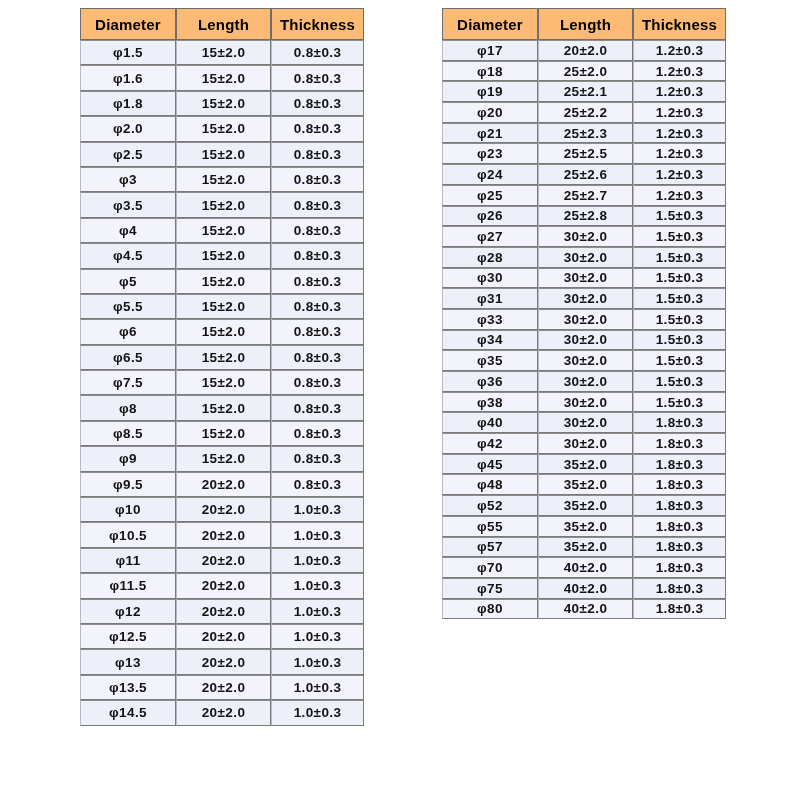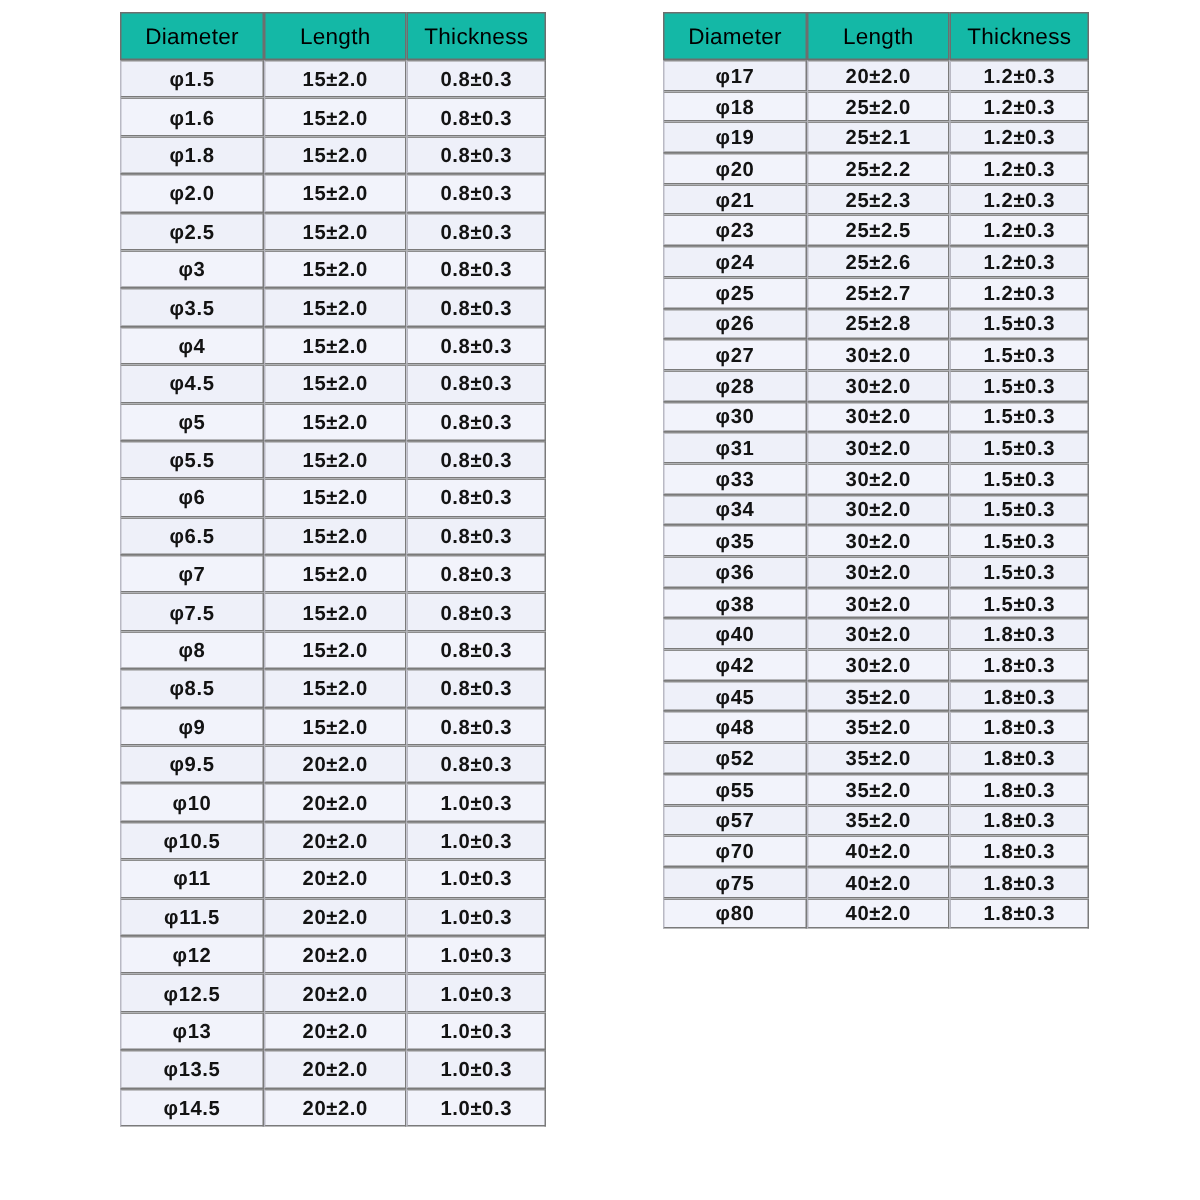--- a/index.html
+++ b/index.html
@@ -41,22 +41,22 @@
     border-left-color: #b9b9c4;
     text-align: center;
     vertical-align: middle;
     white-space: nowrap;
     font-size: 13.5px;
     letter-spacing: 0.4px;
     color: #131313;
     padding: 0;
   }
   .spec-table thead th {
-    background: #14b8a6;
-    font-weight: normal;
+    background: #fdba74;
+    font-weight: bold;
     font-size: 15px;
     height: 30px;
     letter-spacing: 0.2px;
     color: #000000;
     border-color: #6e6e6e;
   }
   #table-left tbody td  { height: 23.4px; }
   #table-right tbody td { height: 18.7px; }
 
   .spec-table tbody td {
@@ -148,25 +148,20 @@
           <td class="cell-dia">φ6</td>
           <td class="cell-len">15±2.0</td>
           <td class="cell-thk">0.8±0.3</td>
         </tr>
         <tr>
           <td class="cell-dia">φ6.5</td>
           <td class="cell-len">15±2.0</td>
           <td class="cell-thk">0.8±0.3</td>
         </tr>
         <tr>
-          <td class="cell-dia">φ7</td>
-          <td class="cell-len">15±2.0</td>
-          <td class="cell-thk">0.8±0.3</td>
-        </tr>
-        <tr>
           <td class="cell-dia">φ7.5</td>
           <td class="cell-len">15±2.0</td>
           <td class="cell-thk">0.8±0.3</td>
         </tr>
         <tr>
           <td class="cell-dia">φ8</td>
           <td class="cell-len">15±2.0</td>
           <td class="cell-thk">0.8±0.3</td>
         </tr>
         <tr>

